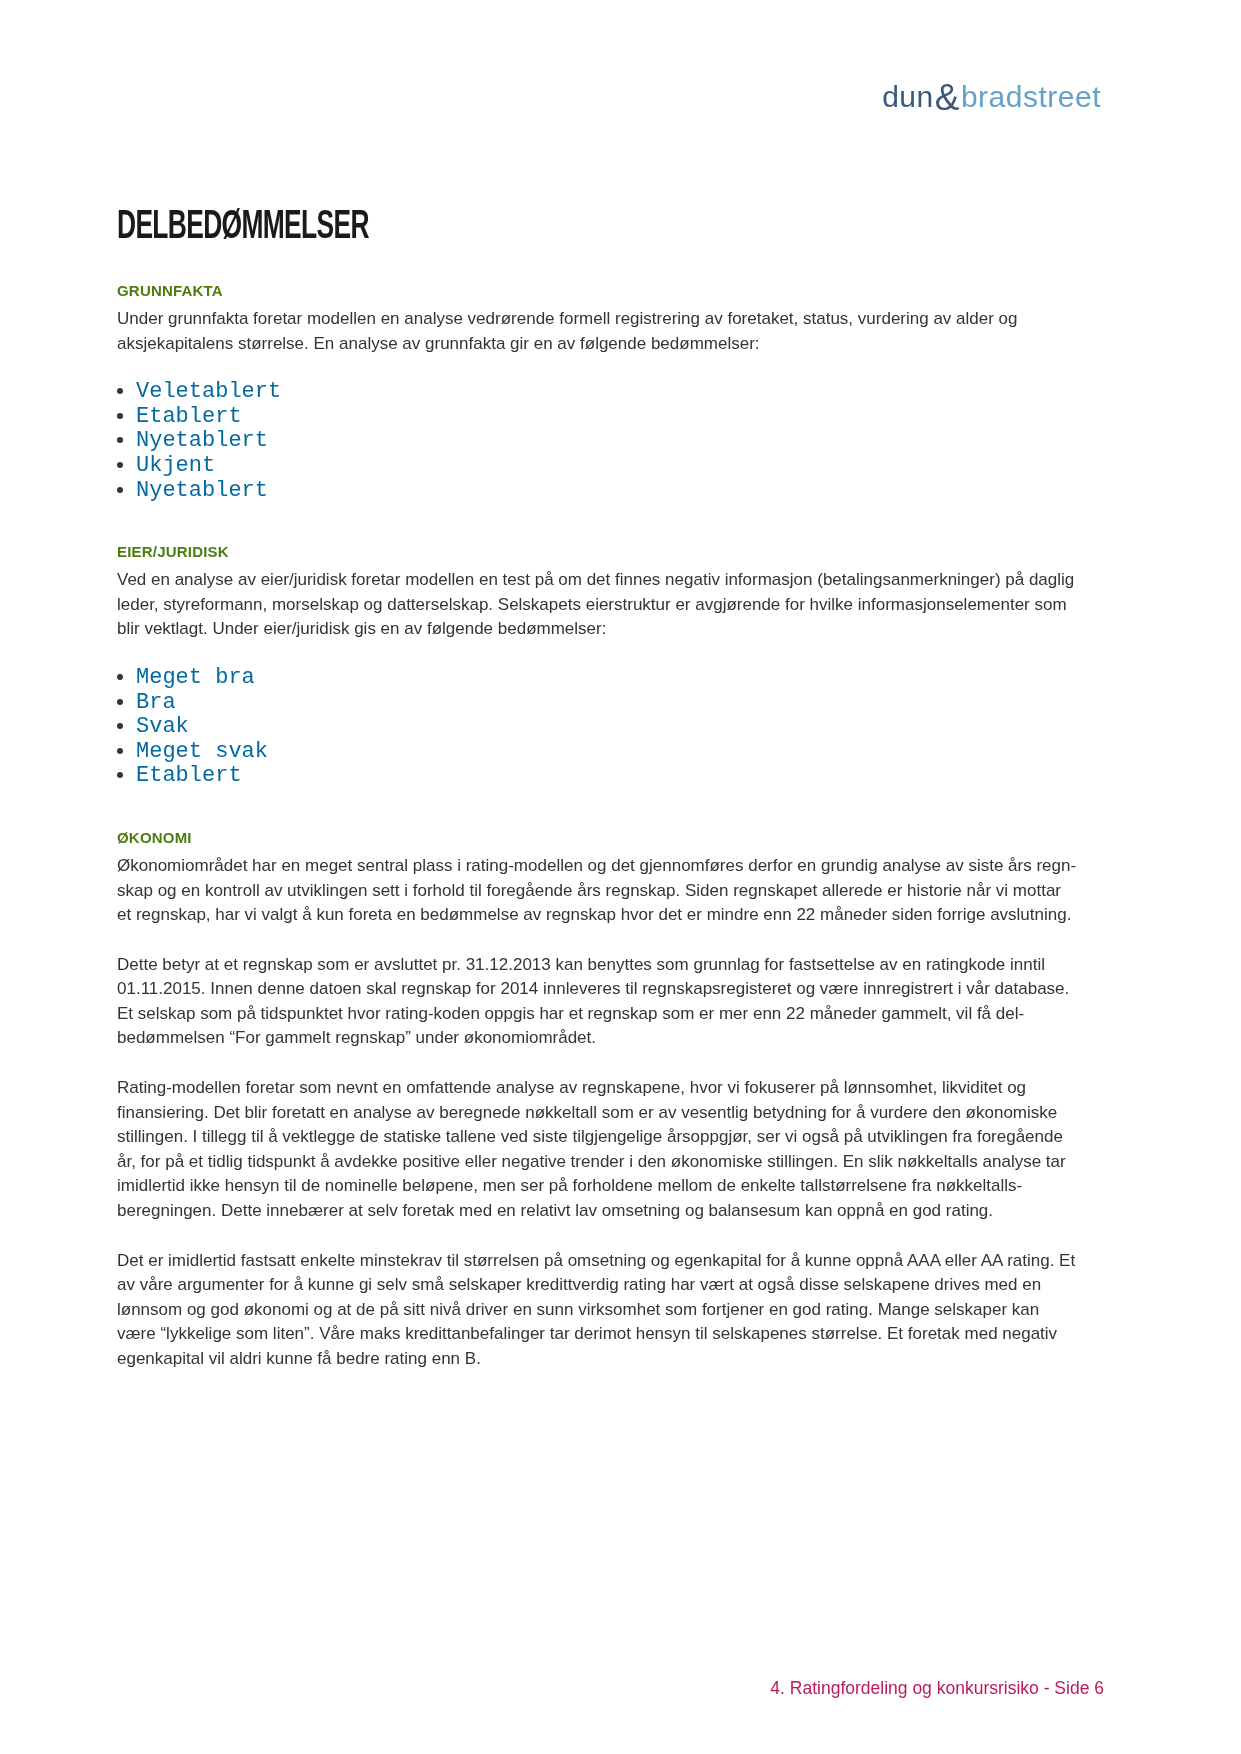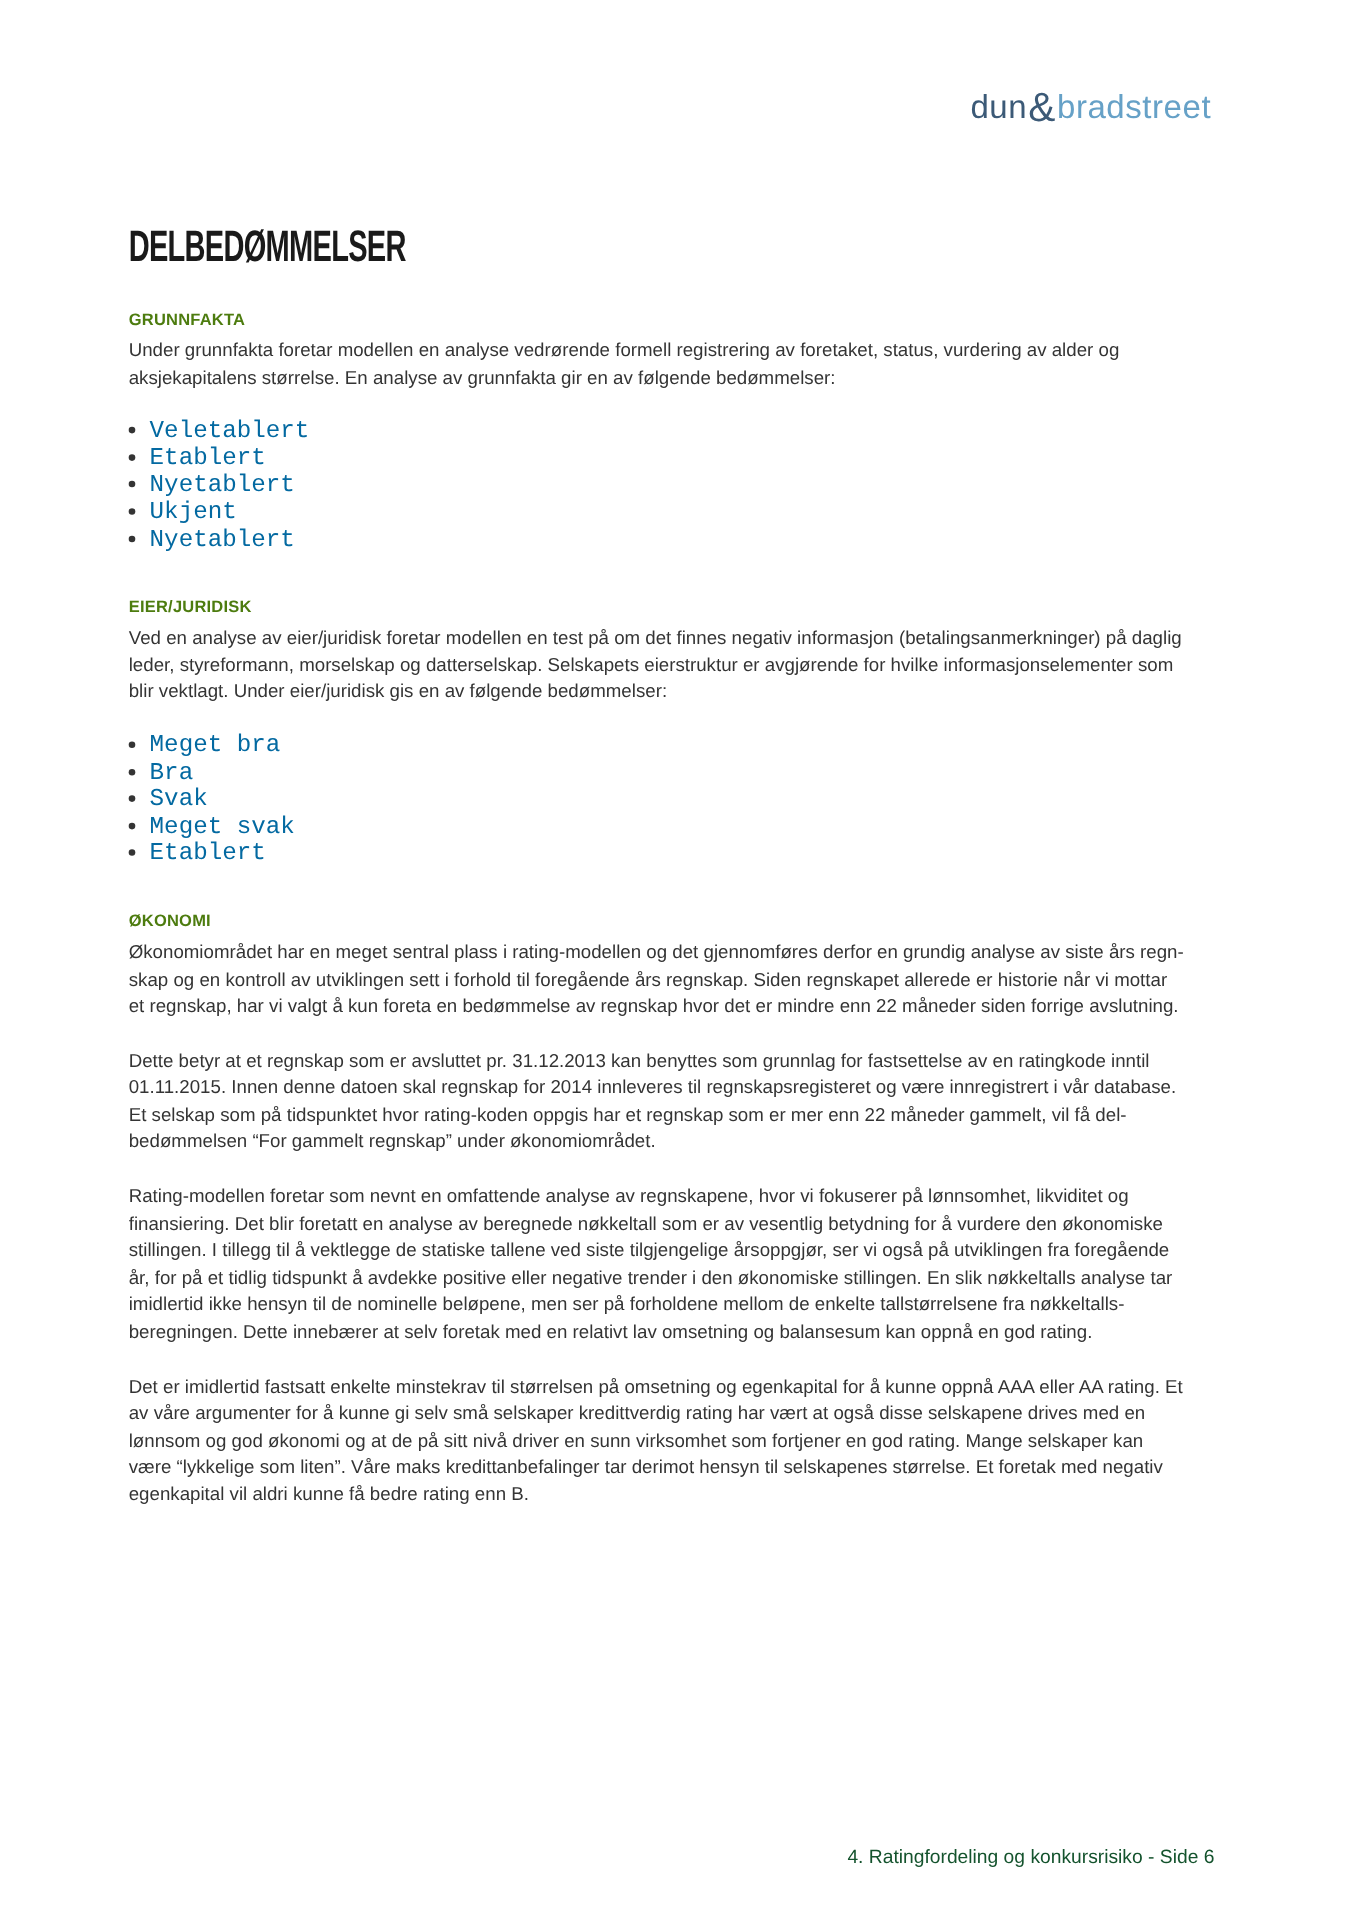--- a/index.html
+++ b/index.html
@@ -76,21 +76,21 @@
     line-height: 24.6px;
     color: #0369a1;
     font-family: Liberation Mono, monospace;
   }
   ul.bullets li::marker { color: #343434; }
   .footer {
     position: absolute;
     top: 1678px;
     right: 177px;
     font-size: 17.5px;
-    color: #14532d;
+    color: #be185d;
     white-space: nowrap;
   }
 </style>
 </head>
 <body>
 
 <div class="page">
 
   <div class="logo">
     <span class="dark">dun</span><span class="dark amp">&amp;</span><span class="light">bradstreet</span>

